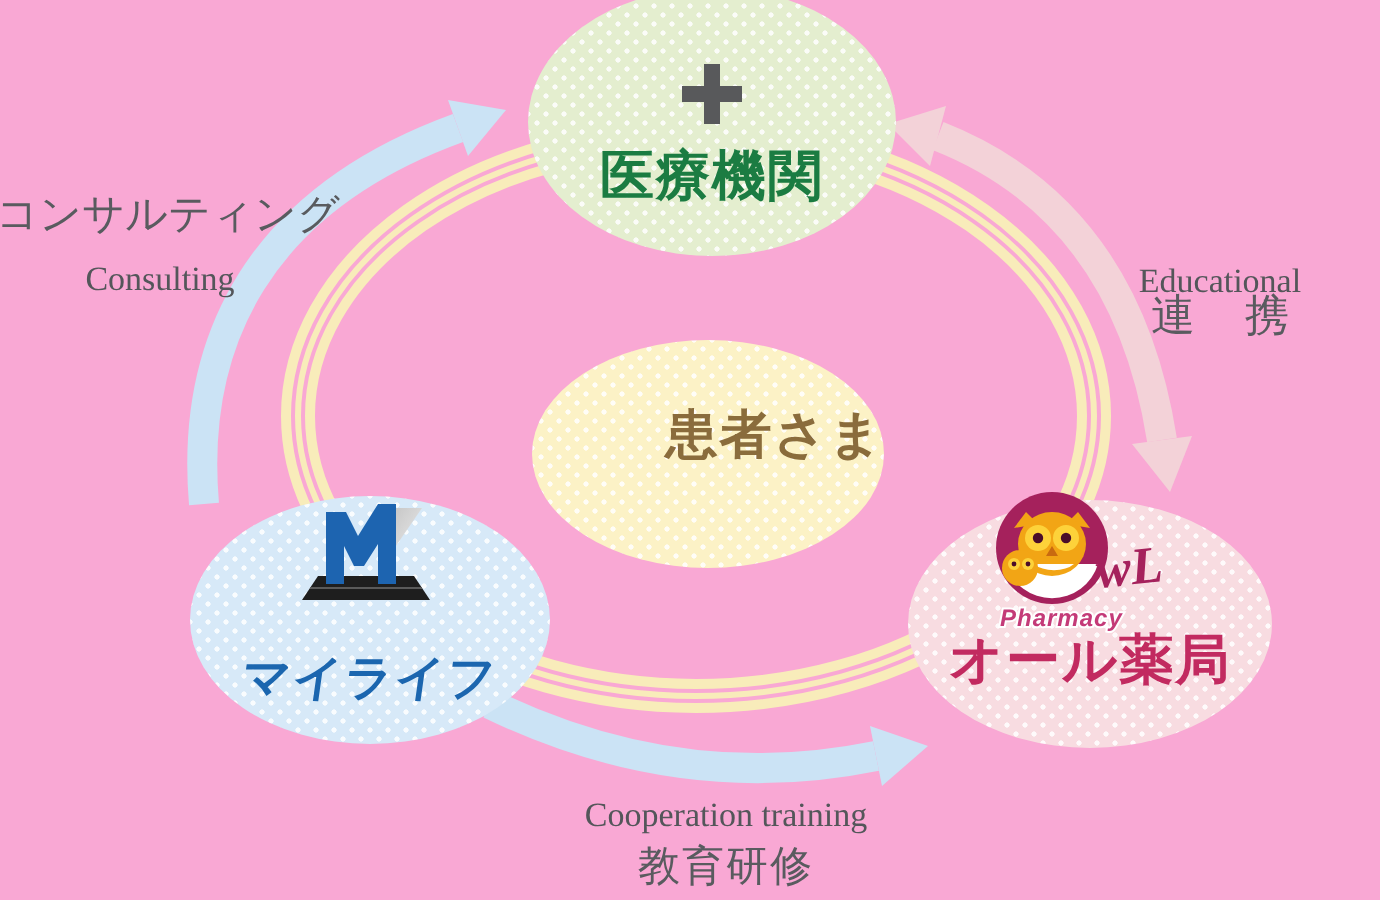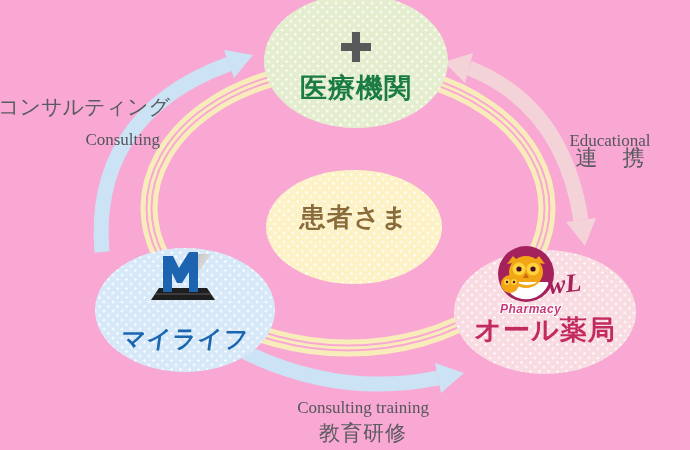--- a/index.html
+++ b/index.html
@@ -33,21 +33,21 @@
   #label-patient{font-size:26px;color:#8a6c3c;letter-spacing:1px;}
   #label-mylife{font-size:24px;color:#1b66af;transform:skewX(-8deg);letter-spacing:1px;margin-top:58px;}
   #label-pharmacy{position:absolute;left:454px;top:312px;width:182px;text-align:center;
     font-size:27px;color:#c22a60;letter-spacing:1px;z-index:3;}
 
   
   .rel-jp{position:absolute;color:#595b5f;z-index:4;white-space:nowrap;}
   .rel-en{position:absolute;color:#54565a;z-index:4;white-space:nowrap;
     font-family:"Liberation Serif","DejaVu Serif",serif;font-size:17px;}
   #consulting-jp{left:-2px;top:93px;font-size:21px;width:170px;text-align:left;}
-  #consulting-en{left:0px;top:130px;width:160px;text-align:right;}
+  #consulting-en{left:0px;top:130px;width:160px;text-align:center;}
   #cooperation-jp{left:558px;top:98px;width:104px;text-align:center;font-size:22px;word-spacing:18px;margin-top:45px;}
   #cooperation-en{left:553px;top:131px;width:114px;text-align:center;}
   #training-en{left:273px;top:398px;width:180px;text-align:center;}
   #training-jp{left:273px;top:419px;width:180px;text-align:center;font-size:21px;letter-spacing:1px;}
 
   
   #mylife-logo{z-index:3;}
   #owl-logo{left:493px;top:242px;z-index:3;}
   .owl-wl{font-family:"Liberation Serif","DejaVu Serif",serif;font-style:italic;font-weight:bold;}
   .owl-pharmacy{font-family:"Liberation Sans",sans-serif;font-style:italic;font-weight:bold;
@@ -83,21 +83,21 @@
     </g>
   </svg>
 
   <div class="node" id="node-medical" style="background-color: rgb(228, 238, 207);">
     <svg width="34" height="34" viewBox="0 0 34 34">
       <path d="M 13 2 H 21 V 13 H 32 V 21 H 21 V 32 H 13 V 21 H 2 V 13 H 13 Z" fill="#58595b"></path>
     </svg>
     <div class="node-label" id="label-medical">医療機関</div>
   </div>
 
-  <div class="node" id="node-patient" style="background-color: rgb(252, 242, 198);">
+  <div class="node" id="node-patient" style="background-color: rgb(252, 242, 198); align-items: flex-end;">
     <div class="node-label" id="label-patient">患者さま</div>
   </div>
 
   <div class="node" id="node-mylife" style="background-color: rgb(215, 233, 248);">
     <svg id="mylife-logo" class="abs" style="left:50px;top:0px;" width="80" height="56" viewBox="0 0 80 56">
       <defs>
         <linearGradient id="mlSilver" x1="0" y1="0" x2="1" y2="1">
           <stop offset="0" stop-color="#bdbdbd"></stop>
             <stop offset="1" stop-color="#f3f3f3"></stop>
         </linearGradient>
@@ -139,16 +139,16 @@
     <text class="owl-pharmacy" x="7" y="71" font-size="12" letter-spacing="0.5" fill="#c43a78">Pharmacy</text>
   </svg>
   <div class="node-label" id="label-pharmacy">オール薬局</div>
 
   <div class="rel-jp" id="consulting-jp">コンサルティング</div>
   <div class="rel-en" id="consulting-en">Consulting</div>
 
   <div class="rel-jp" id="cooperation-jp">連 携</div>
   <div class="rel-en" id="cooperation-en">Educational</div>
 
-  <div class="rel-en" id="training-en">Consulting training</div>
+  <div class="rel-en" id="training-en">Cooperation training</div>
   <div class="rel-jp" id="training-jp">教育研修</div>
 
 </div>
 
 </body></html>

